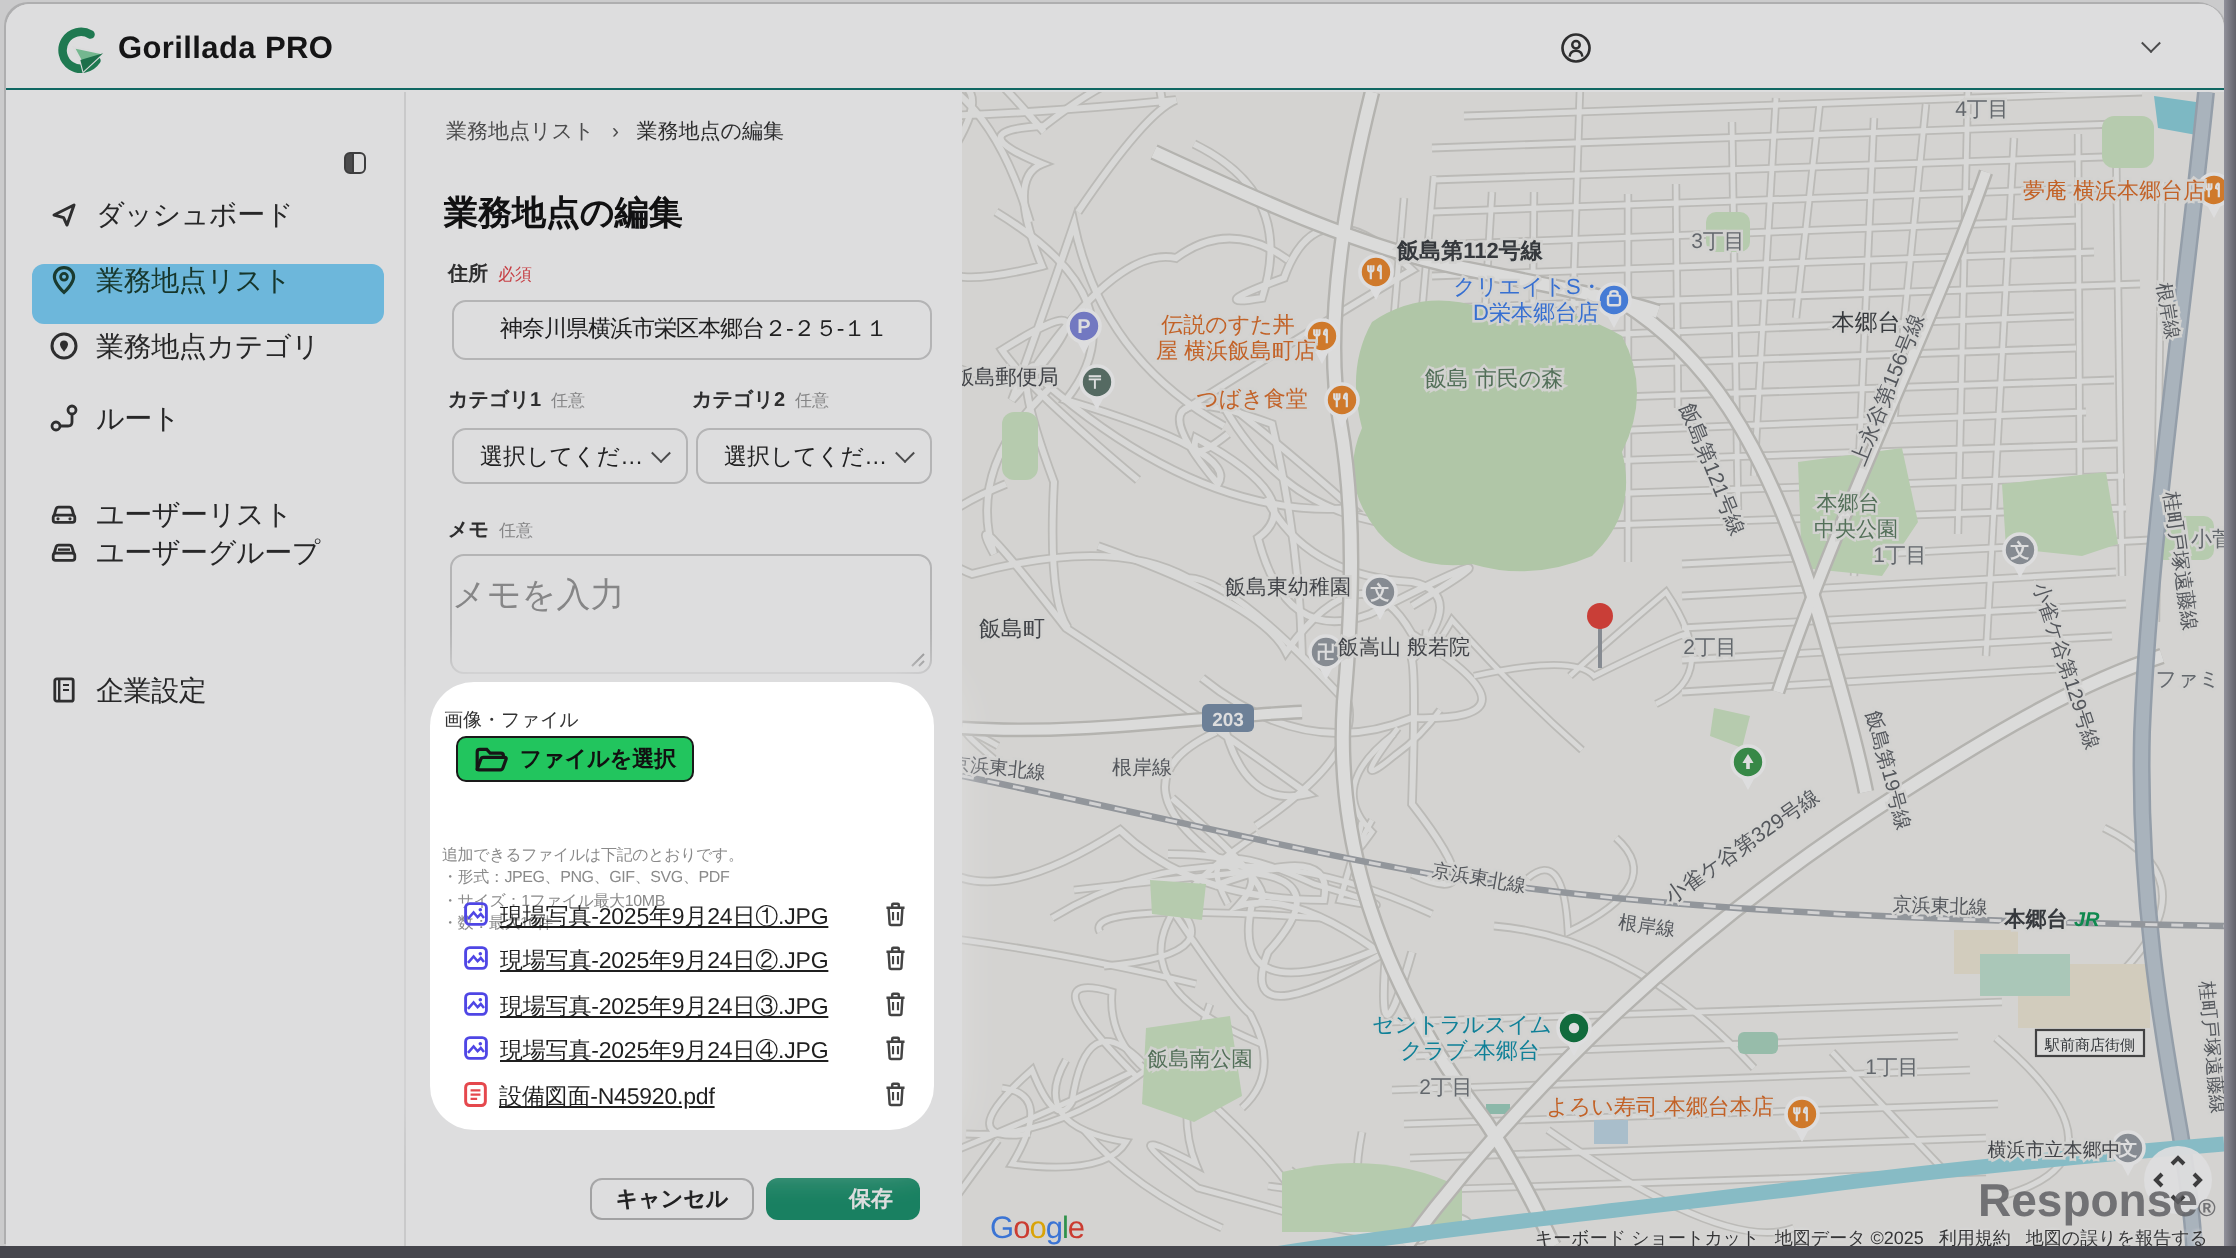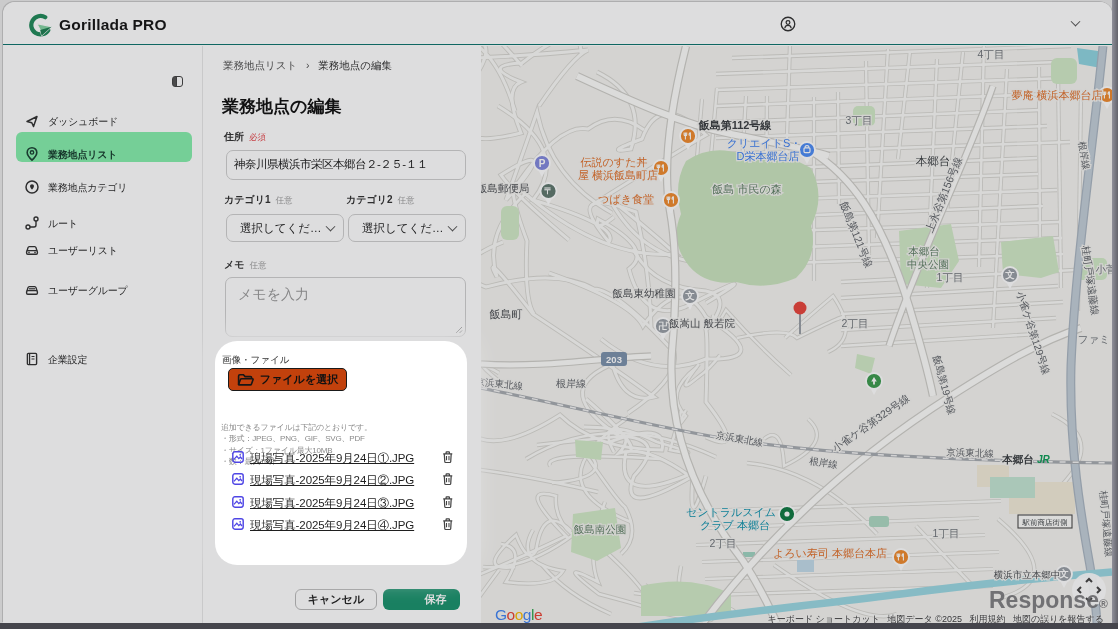--- a/index.html
+++ b/index.html
@@ -2,34 +2,34 @@
 <html><head><meta charset="utf-8">
 <style>
 * { margin:0; padding:0; box-sizing:border-box; }
 html,body { width:1118px; height:629px; overflow:hidden; font-family:"Liberation Sans",sans-serif; background:#eaeaea; }
 #frame { position:absolute; left:3px; top:2px; width:1109px; height:621px; background:#fff; border-radius:12px 12px 0 0; overflow:hidden; box-shadow:-1px -1px 0 #c9c9c9, 1px 0 0 #cfcfcf; }
 #botbar { position:absolute; left:0; top:623px; width:1118px; height:6px; background:#45454c; z-index:60; }
 #rightedge { position:absolute; left:1112px; top:0; width:6px; height:623px; background:linear-gradient(90deg,#90909a,#63636b); z-index:60; }
 .hdr { position:absolute; left:0; top:0; width:1109px; height:43px; background:#fff; border-bottom:1px solid #0f766e; z-index:3; }
 .side { position:absolute; left:0; top:44px; width:200px; height:577px; background:#fff; border-right:1px solid #e8e8e8; z-index:2; }
 .content { position:absolute; left:201px; top:44px; width:277px; height:481px; background:#fff; z-index:1; }
-.mi { position:absolute; left:13px; width:176px; height:30px; display:flex; align-items:flex-end; gap:8px; padding-left:8px; font-size:10px; letter-spacing:-0.2px; color:#2b2b2b; border-radius:6px; }
-.mi.sel { background:#86efac; color:#173c2e; font-weight:bold; }
+.mi { position:absolute; left:13px; width:176px; height:30px; display:flex; align-items:flex-start; gap:8px; padding-left:8px; font-size:14px; letter-spacing:-0.2px; color:#2b2b2b; border-radius:6px; }
+.mi.sel { background:#7dd3fc; color:#173c2e; font-weight:normal; }
 .mi span { white-space:nowrap; }
 .collapse { position:absolute; right:19px; top:30px; width:11px; height:11px; border:1.6px solid #444; border-radius:3px; background:linear-gradient(90deg,#555 0,#555 3px,transparent 3px); }
 .collapse:before { content:''; position:absolute; left:2.6px; top:0; width:0; height:9px; border-left:1.6px solid #444; }
 .crumb { position:absolute; left:19px; top:13px; font-size:10.5px; color:#555; white-space:nowrap; }
 .crumb b { color:#333; font-weight:normal; }
 .h1 { position:absolute; left:18px; top:49px; font-size:17px; font-weight:bold; color:#111; }
 .flabel { position:absolute; font-size:10px; font-weight:bold; color:#333; white-space:nowrap; }
 .opt { font-size:8.5px; color:#999; margin-left:5px; font-weight:normal; }
 .req { font-size:8.5px; color:#e5484d; margin-left:5px; font-weight:normal; }
 .inp { position:absolute; border:1px solid #cfcfcf; border-radius:7px; background:#fff; font-size:11.5px; color:#222; display:flex; align-items:center; padding:0 8px; white-space:nowrap; }
 .chev { position:absolute; right:9px; top:50%; width:7px; height:7px; border-right:1.7px solid #555; border-bottom:1.7px solid #555; transform:translateY(-70%) rotate(45deg); }
-.filebtn { position:absolute; left:24px; top:322px; width:119px; height:23px; border:1.6px solid #1a1a1a; border-radius:5px; background:#c2410c; display:flex; align-items:center; justify-content:center; gap:6px; font-size:11px; font-weight:bold; color:#111; }
+.filebtn { position:absolute; left:24px; top:322px; width:119px; height:23px; border:1.6px solid #1a1a1a; border-radius:5px; background:#22c55e; display:flex; align-items:center; justify-content:center; gap:6px; font-size:11px; font-weight:bold; color:#111; }
 .help { position:absolute; left:17px; top:348px; font-size:8px; color:#8a8a8a; line-height:11.4px; letter-spacing:-0.2px;margin-top:28px; }
 .frow { position:absolute; left:28px; width:221px; height:16px; display:flex; font-size:11.5px; }
 .frow a { color:#1f1f1f; text-decoration:underline; margin-left:6px; font-weight:500; letter-spacing:-0.1px; }
 .frow .tr { margin-left:auto; }
 .btn { position:absolute; height:21px; border-radius:6px; font-size:11px; font-weight:bold; display:flex; align-items:center; justify-content:center; }
 .cancel { left:91px; top:543px; width:82px; background:#fff; border:1px solid #b9b9b9; color:#222; }
 .save { left:179px; top:543px; width:77px; background:#1a936d; color:#fff;padding-left:28px; }
 #mapwrap { position:absolute; left:478px; top:44px; width:631px; height:577px; overflow:hidden; }
 #dim { position:absolute; left:0; top:0; width:1118px; height:629px; z-index:50; overflow:hidden; pointer-events:none; }
 #hole { position:absolute; left:215px; top:341px; width:252px; height:224px; border-radius:22px; box-shadow:0 0 0 2000px rgba(22,22,26,0.145), 0 0 22px 13px rgba(255,255,255,0.95); }
@@ -76,21 +76,21 @@
         <span>業務地点カテゴリ</span>
       </div>
 <div class="mi" style="top:155px">
         <svg width="16" height="16" viewBox="0 0 16 16">
           <circle cx="4" cy="12" r="2" fill="none" stroke="#333" stroke-width="1.4"></circle>
           <circle cx="12" cy="4" r="2" fill="none" stroke="#333" stroke-width="1.4"></circle>
           <path d="M6 12 L10 12 Q12 12 12 10 L12 6" fill="none" stroke="#333" stroke-width="1.4"></path>
         </svg>
         <span>ルート</span>
       </div>
-<div class="mi" style="top:182px">
+<div class="mi" style="top:203px">
         <svg width="16" height="16" viewBox="0 0 16 16">
           <path d="M3 9 L4 5.6 Q4.3 4.6 5.3 4.6 L10.7 4.6 Q11.7 4.6 12 5.6 L13 9" fill="none" stroke="#333" stroke-width="1.4"></path>
           <rect x="2.6" y="8.6" width="10.8" height="3.6" rx="1.2" fill="none" stroke="#333" stroke-width="1.4"></rect>
           <circle cx="5" cy="10.4" r="0.8" fill="#333"></circle>
           <circle cx="11" cy="10.4" r="0.8" fill="#333"></circle>
         </svg>
         <span>ユーザーリスト</span>
       </div>
 <div class="mi" style="top:222px">
         <svg width="16" height="16" viewBox="0 0 16 16">
@@ -106,27 +106,27 @@
           <path d="M5.6 2.4 L5.6 13.6" stroke="#333" stroke-width="1.2"></path>
           <path d="M7.5 5.5 L10.5 5.5 M7.5 8 L10.5 8" stroke="#333" stroke-width="1.1"></path>
         </svg>
         <span>企業設定</span>
       </div>
   </div>
   <div class="content">
     <div class="crumb">業務地点リスト&nbsp;&nbsp;&nbsp;›&nbsp;&nbsp;&nbsp;<b>業務地点の編集</b></div>
     <div class="h1">業務地点の編集</div>
     <div class="flabel" style="left:20px;top:84px">住所<span class="req">必須</span></div>
-    <div class="inp" style="left:22px;top:104px;width:240px;height:30px;padding-left:7px;letter-spacing:-0.5px;padding-bottom:2px">神奈川県横浜市栄区本郷台２-２５-１１</div>
+    <div class="inp" style="left:22px;top:104px;width:240px;height:30px;padding-left:23px;letter-spacing:-0.5px;padding-bottom:2px">神奈川県横浜市栄区本郷台２-２５-１１</div>
     <div class="flabel" style="left:20px;top:147px">カテゴリ1<span class="opt">任意</span></div>
     <div class="flabel" style="left:142px;top:147px">カテゴリ2<span class="opt">任意</span></div>
     <div class="inp" style="left:22px;top:168px;width:118px;height:28px;padding-left:13px">選択してくだ…<div class="chev"></div></div>
     <div class="inp" style="left:144px;top:168px;width:118px;height:28px;padding-left:13px">選択してくだ…<div class="chev"></div></div>
     <div class="flabel" style="left:20px;top:212px">メモ<span class="opt">任意</span></div>
-    <div class="inp" style="left:21px;top:231px;width:241px;height:60px;align-items:flex-start;padding-top:8px;padding-left:12px;color:#9a9a9a;font-size:14px">メモを入力<svg style="position:absolute;right:2px;bottom:2px" width="8" height="8" viewBox="0 0 8 8">
+    <div class="inp" style="left:21px;top:231px;width:241px;height:60px;align-items:flex-start;padding-top:8px;padding-left:0;color:#9a9a9a;font-size:17px">メモを入力<svg style="position:absolute;right:2px;bottom:2px" width="8" height="8" viewBox="0 0 8 8">
           <path d="M7,1 L1,7 M7,4.5 L4.5,7" stroke="#9a9a9a" stroke-width="1"></path>
         </svg></div>
     <div class="flabel" style="left:18px;top:308px;font-weight:normal;font-size:9.5px">画像・ファイル</div>
     <div class="filebtn"><svg width="17" height="14" viewBox="0 0 17 14">
           <path d="M1.6,11.6 L1.6,3 Q1.6,1.7 2.9,1.7 L6.4,1.7 L8.1,3.6 L13.4,3.6 Q14.7,3.6 14.7,4.9 L14.7,5.3" fill="none" stroke="#161616" stroke-width="1.6" stroke-linecap="round"></path>
           <path d="M1.6,11.6 L3.4,6.6 Q3.7,5.7 4.7,5.7 L15.3,5.7 Q16.4,5.7 16,6.7 L14.5,10.9 Q14.2,11.9 13.2,11.9 L2.5,11.9 Q1.6,11.9 1.6,11.6 Z" fill="none" stroke="#161616" stroke-width="1.6" stroke-linejoin="round"></path>
         </svg>ファイルを選択</div>
     <div class="help">追加できるファイルは下記のとおりです。<br>・形式：JPEG、PNG、GIF、SVG、PDF<br>・サイズ：1ファイル最大10MB<br>・数：最大10件</div>
 <div class="frow" style="top:405px">
         <svg width="12" height="12" viewBox="0 0 15 15">
@@ -167,20 +167,32 @@
             <path d="M5.5 6 L5.5 11 M8.5 6 L8.5 11" stroke="#444" stroke-width="1.3"></path>
           </svg></span>
       </div>
 <div class="frow" style="top:472px">
         <svg width="12" height="12" viewBox="0 0 15 15">
           <rect x="1" y="1" width="13" height="13" rx="2.6" fill="none" stroke="#4f46e5" stroke-width="1.8"></rect>
           <path d="M2.5 10.5 L6 6.5 L8.5 9.5 L10.5 7.5 L12.5 10" fill="none" stroke="#4f46e5" stroke-width="1.6"></path>
           <circle cx="10.2" cy="4.8" r="1.1" fill="#4f46e5"></circle>
         </svg>
         <a>現場写真-2025年9月24日④.JPG</a>
+        <span class="tr"><svg width="11.5" height="12.5" viewBox="0 0 14 15">
+            <path d="M1.5 3.4 L12.5 3.4 M5 3.2 L5 1.6 Q5 1 5.6 1 L8.4 1 Q9 1 9 1.6 L9 3.2" fill="none" stroke="#444" stroke-width="1.5"></path>
+            <path d="M2.8 3.6 L3.4 13 Q3.45 13.9 4.4 13.9 L9.6 13.9 Q10.55 13.9 10.6 13 L11.2 3.6" fill="none" stroke="#444" stroke-width="1.5"></path>
+            <path d="M5.5 6 L5.5 11 M8.5 6 L8.5 11" stroke="#444" stroke-width="1.3"></path>
+          </svg></span>
+      </div>
+<div class="frow" style="top:495px">
+        <svg width="11.5" height="12.5" viewBox="0 0 14 15">
+          <rect x="1" y="0.8" width="12" height="13.4" rx="2.4" fill="none" stroke="#e5484d" stroke-width="1.8"></rect>
+          <path d="M4 5 L10 5 M4 7.6 L10 7.6 M4 10.2 L8 10.2" stroke="#e5484d" stroke-width="1.4"></path>
+        </svg>
+        <a>設備図面-N45920.pdf</a>
         <span class="tr"><svg width="11.5" height="12.5" viewBox="0 0 14 15">
             <path d="M1.5 3.4 L12.5 3.4 M5 3.2 L5 1.6 Q5 1 5.6 1 L8.4 1 Q9 1 9 1.6 L9 3.2" fill="none" stroke="#444" stroke-width="1.5"></path>
             <path d="M2.8 3.6 L3.4 13 Q3.45 13.9 4.4 13.9 L9.6 13.9 Q10.55 13.9 10.6 13 L11.2 3.6" fill="none" stroke="#444" stroke-width="1.5"></path>
             <path d="M5.5 6 L5.5 11 M8.5 6 L8.5 11" stroke="#444" stroke-width="1.3"></path>
           </svg></span>
       </div>
     <div class="btn cancel">キャンセル</div>
     <div class="btn save">保存</div>
   </div>
   <div id="mapwrap">

